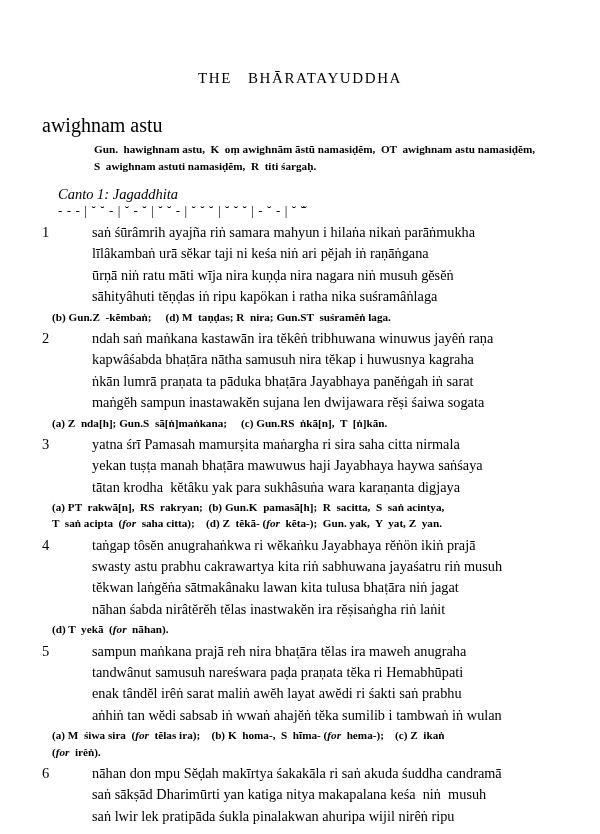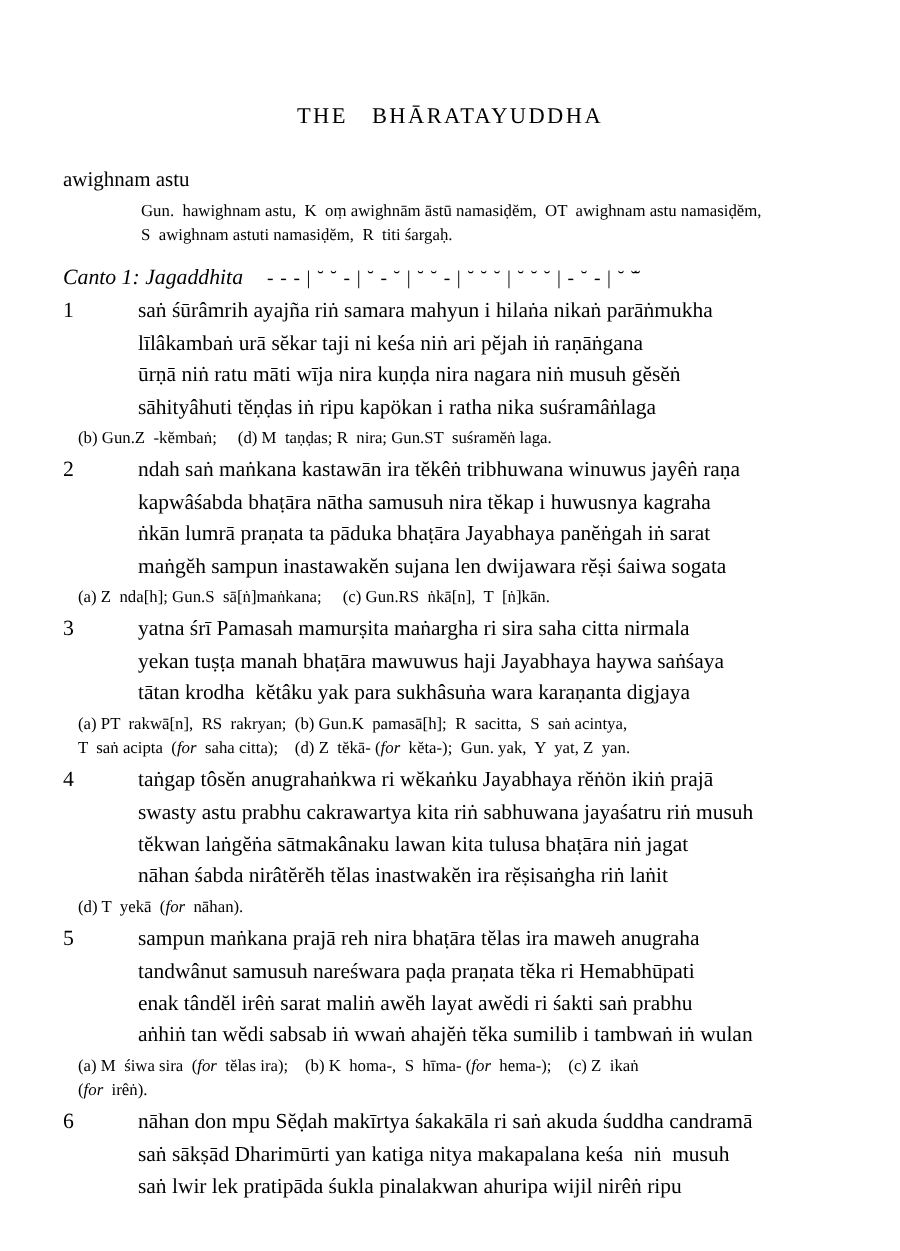--- a/index.html
+++ b/index.html
@@ -32,37 +32,38 @@
     padding-top: 70px;
     white-space: pre;
   }
 
   
   .invocation-block {
     margin-top: 24px;
     padding-left: 42px;
   }
   .invocation-head {
-    font-size: 14px;
+    font-size: 20px;
     line-height: 1.42;
   }
   .apparatus {
     font-size: 11.2px;
     line-height: 1.45;
     padding-left: 52px;
     margin-top: 2px;
   }
   .apparatus .ital { font-style: italic; }
 
   
   .canto-row {
     display: flex;
     align-items: baseline;
     padding-left: 42px;
     margin-top: 12px;
+    flex-direction: column;
   }
   .canto-label {
     font-style: italic;
     font-size: 14.5px;
     white-space: pre;
   }
   .metre {
     font-size: 13px;
     margin-left: 16px;
     letter-spacing: 0.6px;
@@ -87,21 +88,21 @@
     padding-left: 92px;
   }
   .verse-line {
     font-size: 14.3px;
     line-height: 1.5;
     white-space: pre-wrap;
   }
   .stanza .apparatus {
     margin-top: 1px;
   }
-  .apparatus-line { white-space: pre-wrap; }
+  .apparatus-line { white-space: pre-wrap; font-weight: bold; }
 </style>
 </head>
 <body>
 
 <div class="page">
 
   <h1 class="title">THE   BHĀRATAYUDDHA</h1>
 
   <div class="invocation-block">
     <div class="invocation-head">awighnam astu</div>

